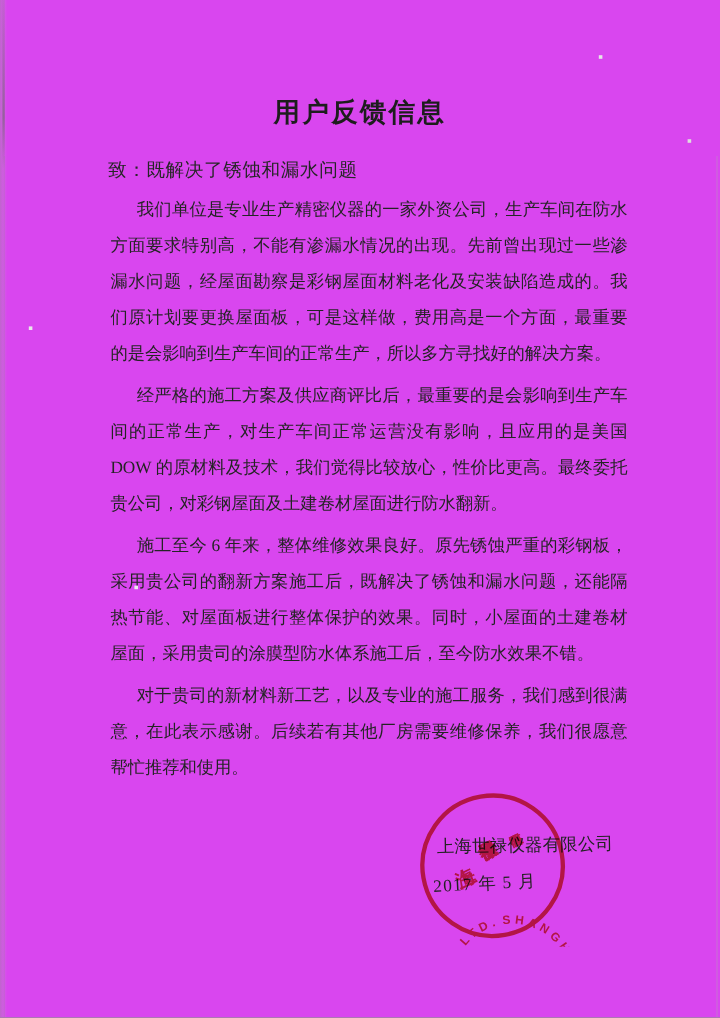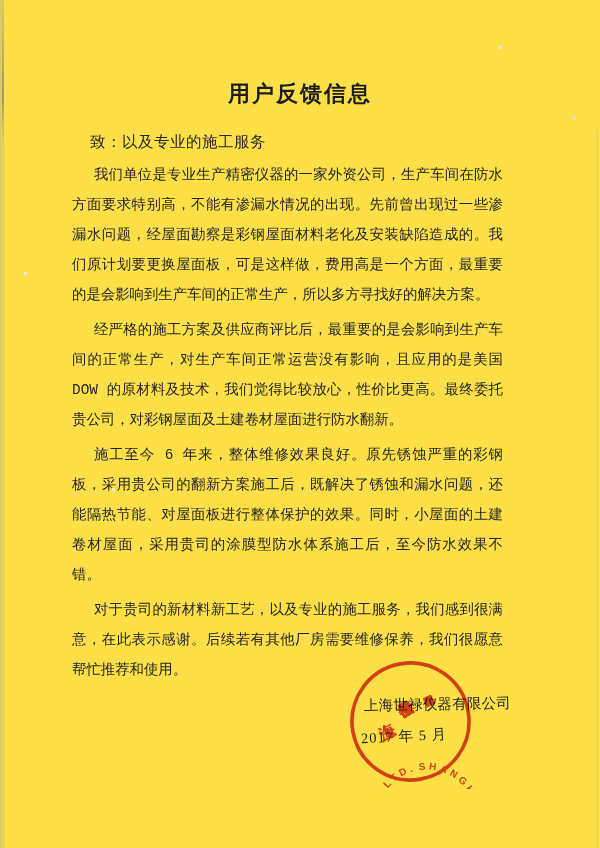--- a/index.html
+++ b/index.html
@@ -1,36 +1,36 @@
 <!DOCTYPE html>
 <html><head>
 <meta charset="utf-8">
 <style>
   html, body { margin: 0; padding: 0; background: #888; }
   .page {
     position: relative;
     width: 600px; height: 848px;
     margin: 0 auto;
-    background: #fde047;
+    background: #d946ef;
     overflow: hidden;
     font-family: "Liberation Serif", "DejaVu Serif", serif;
     color: #262626;
   }
   .doc-title {
     position: absolute; top: 79px; left: 0; width: 100%;
     text-align: center;
     font-size: 22px; font-weight: bold; letter-spacing: 2px;
     color: #1d1d1d;
   }
   .recipient {
     position: absolute; top: 132px; left: 90px;
     font-size: 15.5px; letter-spacing: 0.5px;
   }
   .letter-body {
-    position: absolute; top: 160px; left: 72px; width: 431px; font-family: Liberation Mono, monospace;
+    position: absolute; top: 160px; left: 92px; width: 431px;
   }
   .letter-body p {
     margin: 0 0 5px 0;
     font-size: 14.4px;
     line-height: 30px;
     text-indent: 22px;
     text-align: justify;
     color: #242424;
   }
   .signature-company {
@@ -86,21 +86,21 @@
                 113px 489px 0 1px #ececec;
   }
 </style>
 </head>
 <body>
 
 <div class="page">
 
   <div class="doc-title">用户反馈信息</div>
 
-  <div class="recipient">致：以及专业的施工服务</div>
+  <div class="recipient">致：既解决了锈蚀和漏水问题</div>
 
   <div class="letter-body">
     <p>我们单位是专业生产精密仪器的一家外资公司，生产车间在防水方面要求特别高，不能有渗漏水情况的出现。先前曾出现过一些渗漏水问题，经屋面勘察是彩钢屋面材料老化及安装缺陷造成的。我们原计划要更换屋面板，可是这样做，费用高是一个方面，最重要的是会影响到生产车间的正常生产，所以多方寻找好的解决方案。</p>
     <p>经严格的施工方案及供应商评比后，最重要的是会影响到生产车间的正常生产，对生产车间正常运营没有影响，且应用的是美国 DOW 的原材料及技术，我们觉得比较放心，性价比更高。最终委托贵公司，对彩钢屋面及土建卷材屋面进行防水翻新。</p>
     <p>施工至今 6 年来，整体维修效果良好。原先锈蚀严重的彩钢板，采用贵公司的翻新方案施工后，既解决了锈蚀和漏水问题，还能隔热节能、对屋面板进行整体保护的效果。同时，小屋面的土建卷材屋面，采用贵司的涂膜型防水体系施工后，至今防水效果不错。</p>
     <p>对于贵司的新材料新工艺，以及专业的施工服务，我们感到很满意，在此表示感谢。后续若有其他厂房需要维修保养，我们很愿意帮忙推荐和使用。</p>
   </div>
 
   <div class="signature-company">上海世禄仪器有限公司</div>
   <div class="signature-date">2017 年 5 月</div>

